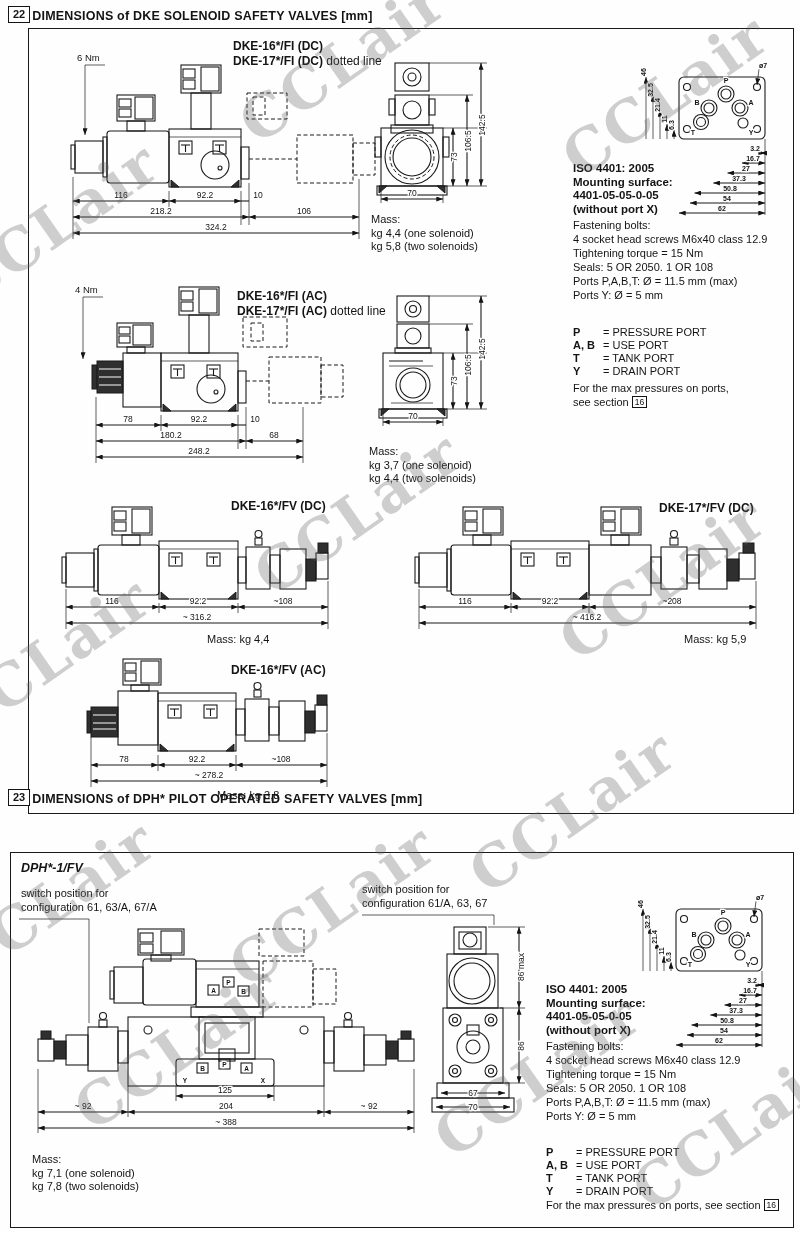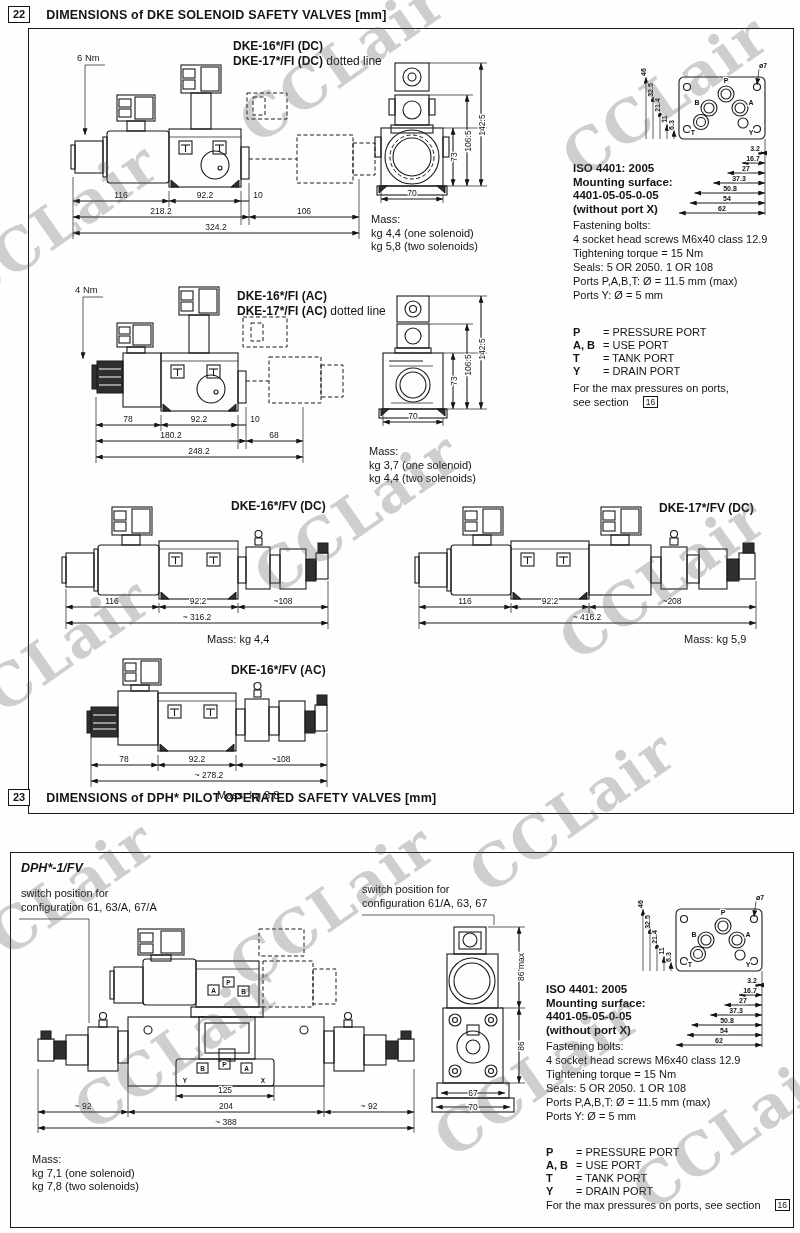--- a/index.html
+++ b/index.html
@@ -1,32 +1,32 @@
 <!DOCTYPE html>
 <html><head>
 <meta charset="utf-8">
 <style>
   html,body{margin:0;padding:0;background:#fff;}
   #page{position:relative;width:800px;height:1233px;background:#fefefe;overflow:hidden;
         font-family:"Liberation Sans",sans-serif;color:#141414;}
   .b{font-weight:bold;}
-  .sechead{position:absolute;display:flex;align-items:center;gap:16px;}
+  .sechead{position:absolute;display:flex;align-items:flex-end;gap:2px;}
   .numbox{border:1.6px solid #141414;font-weight:bold;font-size:11px;padding:0 4px;line-height:15px;background:#fff;}
   .sectitle{font-weight:bold;font-size:12.5px;letter-spacing:.2px;}
   .secbox{position:absolute;border:1.6px solid #1a1a1a;background:transparent;}
   .lbl{position:absolute;font-size:12px;font-weight:bold;line-height:15px;white-space:nowrap;}
   .lbl .reg{font-weight:normal;text-align:center;}
   .txt{position:absolute;font-size:11px;line-height:13.5px;white-space:nowrap;}
   .isoblock div{white-space:nowrap;}
   .isoblock .bold{font-weight:bold;font-size:11.5px;line-height:13.5px;}
   .isoblock .reg{font-size:11px;line-height:14px;}
   .legend{position:absolute;font-size:11px;}
   .lrow{display:flex;line-height:13px;}
   .lkey{width:30px;font-weight:bold;}
-  .refbox{display:inline-block;border:1px solid #141414;font-size:8.5px;padding:0 2px;line-height:10px;vertical-align:1px;margin-left:14px;}
+  .refbox{display:inline-block;border:1px solid #141414;font-size:8.5px;padding:0 2px;line-height:10px;vertical-align:1px;margin-left:3px;}
   .wm{position:absolute;font-family:"DejaVu Serif",serif;font-weight:bold;font-size:58px;
       letter-spacing:2px;color:rgba(95,95,95,0.30);transform:rotate(-35deg);
       pointer-events:none;white-space:nowrap;z-index:30;}
   svg{position:absolute;left:0;top:0;}
   svg .s{stroke:#1a1a1a;fill:none;stroke-width:1.1;}
   svg .thin{stroke:#1a1a1a;fill:none;stroke-width:0.7;}
   svg .dash{stroke:#1a1a1a;fill:none;stroke-width:1;stroke-dasharray:4 2.5;}
   svg .dk{fill:#2f2f2f;stroke:#1a1a1a;stroke-width:1;}
   svg .wl{stroke:#fff;stroke-width:1;fill:none;}
   svg text{fill:#141414;stroke:#fff;stroke-width:2.4px;paint-order:stroke;font-family:"Liberation Sans",sans-serif;}

